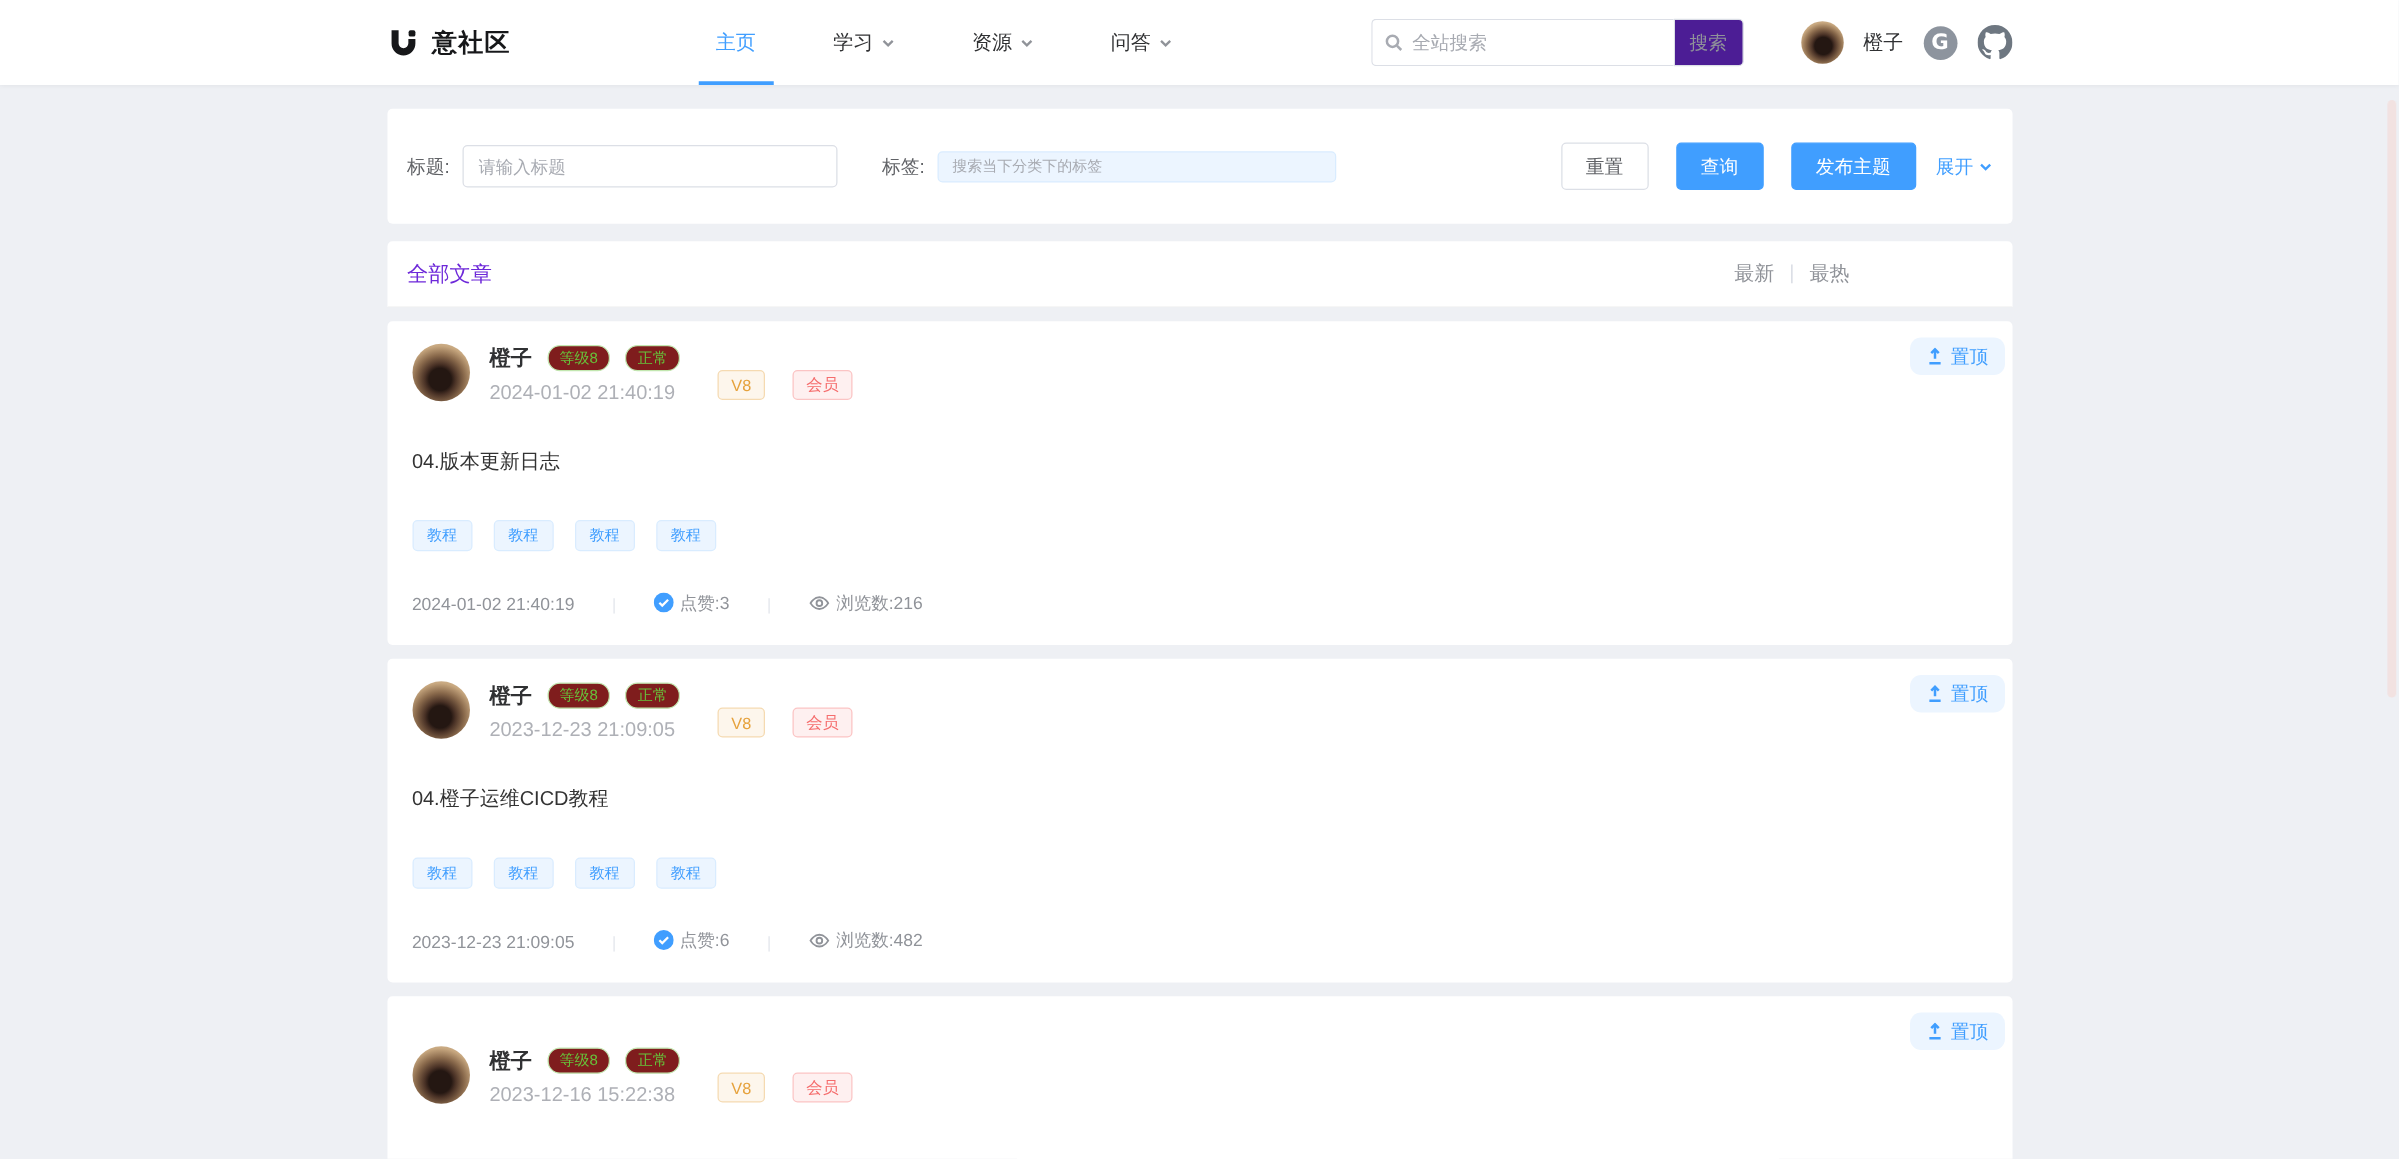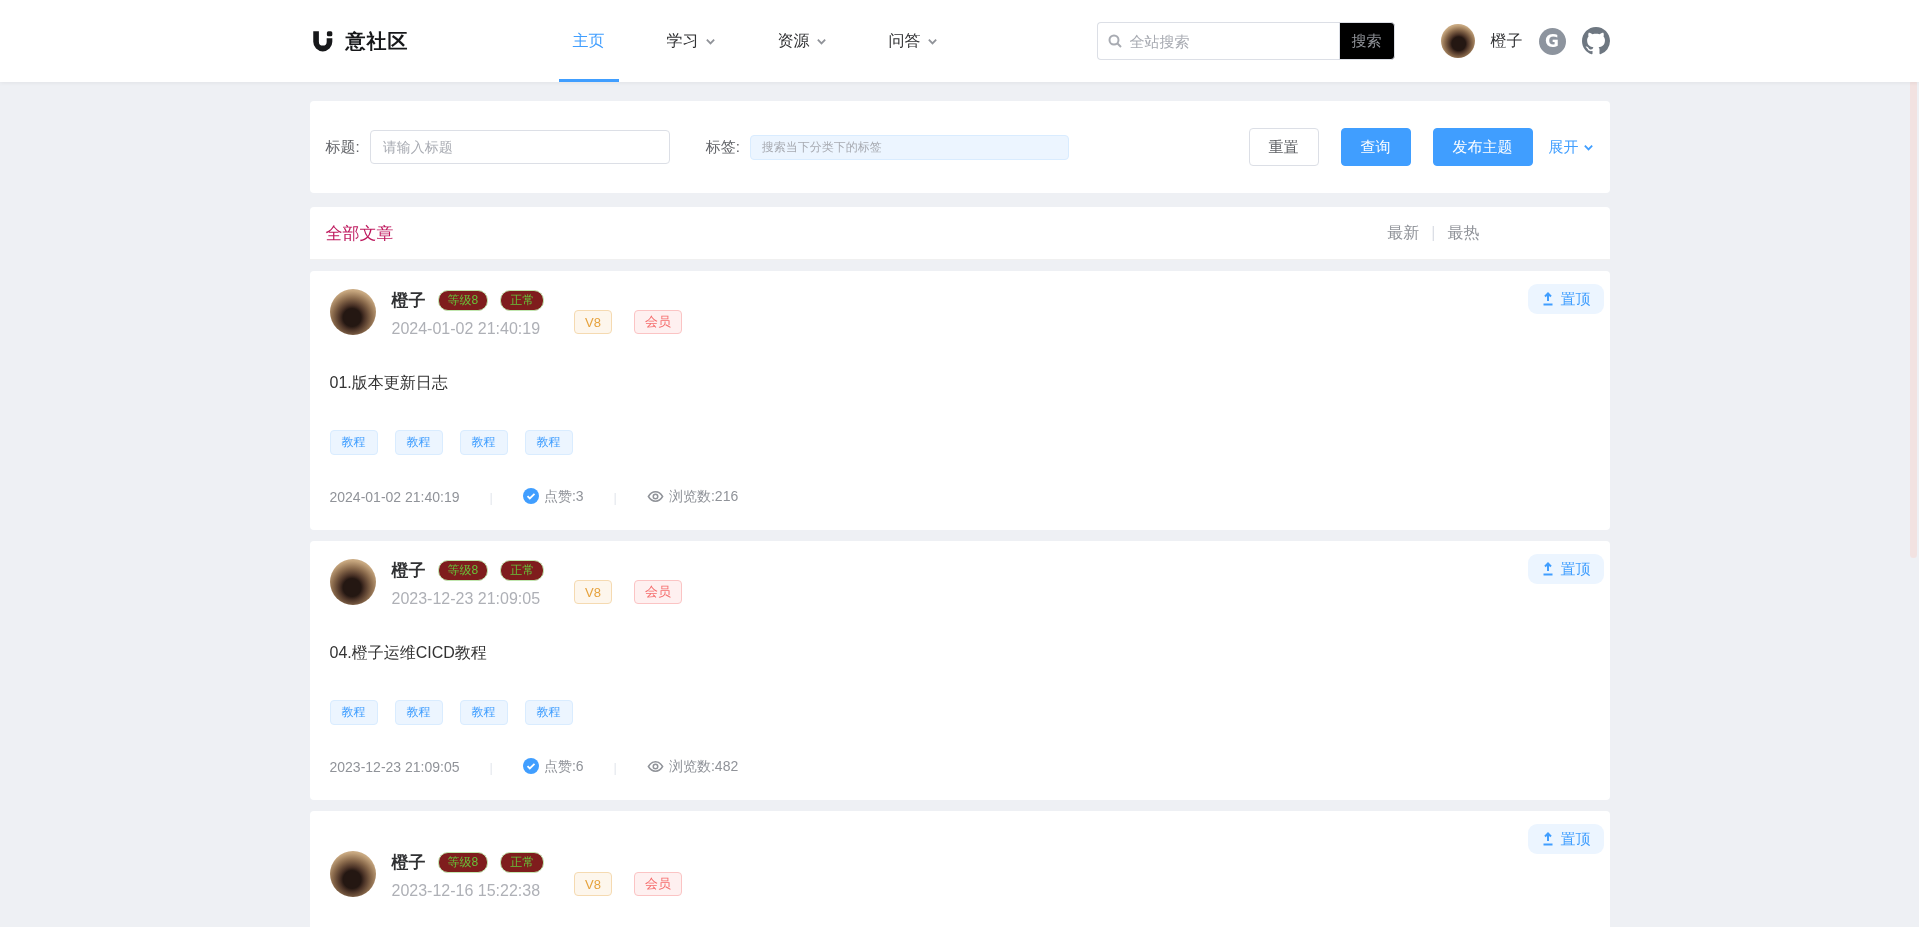--- a/index.html
+++ b/index.html
@@ -5,39 +5,39 @@
   * { margin:0; padding:0; box-sizing:border-box; }
   html,body { width:1919px; height:927px; overflow:hidden; }
   body {
     background:#eef0f4;
     font-family:"Liberation Sans","DejaVu Sans",sans-serif;
     color:#303133;
   }
   .container { width:1300px; margin:0 auto; }
 
   
-  .navbar { background:#fff; height:82px; box-shadow:0 1px 4px rgba(0,0,0,0.06); position:relative; z-index:5; }
+  .navbar { background:#fff; height:68px; box-shadow:0 1px 4px rgba(0,0,0,0.06); position:relative; z-index:5; }
   .navbar-inner { display:flex; align-items:center; height:100%; }
   .logo { display:flex; align-items:center; gap:10px; cursor:pointer; }
   .logo svg { width:26px; height:26px; }
   .logo-text { font-size:20px; font-weight:bold; color:#17181a; letter-spacing:1px; }
   .nav-menu { display:flex; margin-left:150px; height:100%; }
   .nav-item { position:relative; display:flex; align-items:center; gap:6px; padding:0 14px; margin-right:34px;
               font-size:16px; color:#303133; cursor:pointer; }
   .nav-item.active { color:#409eff; }
   .nav-item.active::after { content:""; position:absolute; left:0; right:0; bottom:0; height:3px; background:#409eff; }
   .chev { width:11px; height:11px; stroke:#909399; stroke-width:2; fill:none; }
   .nav-search { margin-left:auto; display:flex; height:38px; width:298px; }
   .nav-search input { flex:1; border:1px solid #dcdfe6; border-right:none; border-radius:4px 0 0 4px;
                       padding:0 10px 0 32px; font-size:15px; color:#606266; outline:none;
                       font-family:inherit; background:#fff; }
   .nav-search input::placeholder { color:#a8abb2; }
   .search-input-wrap { position:relative; flex:1; display:flex; }
   .search-input-wrap svg { position:absolute; left:10px; top:11px; width:16px; height:16px; stroke:#a8abb2; stroke-width:2; fill:none; }
-  .search-btn { width:62px; background:#000000; border:1px solid #dcdfe6; border-radius:0 4px 4px 0;
+  .search-btn { width:62px; background:#4c1d95; border:1px solid #dcdfe6; border-radius:0 4px 4px 0;
                 color:#909399; font-size:15px; cursor:pointer; font-family:inherit; }
   .nav-user { display:flex; align-items:center; margin-left:46px; gap:16px; }
   .avatar-sm { width:34px; height:34px; border-radius:50%; flex:0 0 auto;
     background:radial-gradient(circle at 52% 58%, #241712 0 26%, #4a3226 34%, #8a6a4c 52%, #c7a77f 70%, #d9c4a5 100%); }
   .nav-username { font-size:16px; color:#303133; cursor:pointer; }
   .icon-gitee { width:27px; height:27px; border-radius:50%; background:#8d949e; color:#fff; display:flex;
                 align-items:center; justify-content:center; font-weight:bold; font-size:17px; cursor:pointer;
                 font-family:"DejaVu Sans",sans-serif; }
   .icon-github { width:28px; height:28px; fill:#6e7781; cursor:pointer; }
 
@@ -54,21 +54,21 @@
   .f-actions { margin-left:auto; display:flex; align-items:center; gap:22px; }
   .btn { height:38px; border-radius:4px; font-size:15px; cursor:pointer; font-family:inherit; }
   .btn-plain { background:#fff; border:1px solid #dcdfe6; color:#606266; padding:0 19px; }
   .btn-primary { background:#409eff; border:1px solid #409eff; color:#fff; padding:0 19px; }
   .expand-link { display:flex; align-items:center; gap:4px; color:#409eff; font-size:15px; cursor:pointer; margin-left:-6px;font-family:Liberation Mono, monospace; }
   .expand-link .chev { stroke:#409eff; }
 
   
   .list-header { background:#fff; margin-top:14px; height:53px; border-radius:4px 4px 0 0;
                  display:flex; align-items:center; padding:0 130px 0 16px; border-bottom:1px solid #f0f0f0; }
-  .all-articles { color:#be185d; font-size:17px; cursor:pointer; }
+  .all-articles { color:#6d28d9; font-size:17px; cursor:pointer; }
   .sort-group { margin-left:auto; display:flex; align-items:center; gap:12px; font-size:16px; color:#909399; }
   .sort-item { cursor:pointer; }
   .sort-sep { color:#dcdfe6; }
 
   
   .post-card { background:#fff; border-radius:4px; margin-top:11px; padding:18px 20px 24px 20px; position:relative; }
   .pin-btn { position:absolute; top:13px; right:6px; height:30px; display:flex; align-items:center; gap:6px;
              background:#ecf5ff; color:#409eff; font-size:15px; padding:0 13px; border-radius:9px;
              border:none; cursor:pointer; font-family:inherit; }
   .pin-btn svg { width:14px; height:14px; stroke:#409eff; stroke-width:2; fill:none; }
@@ -205,21 +205,21 @@
         <span class="badge-green">等级8</span>
         <span class="badge-green">正常</span>
       </div>
       <div class="date-row">
         <span class="post-datetime">2024-01-02 21:40:19</span>
         <span class="badge-orange">V8</span>
         <span class="badge-red">会员</span>
       </div>
     </div>
   </div>
-  <div class="post-title">01.版本更新日志</div>
+  <div class="post-title">04.版本更新日志</div>
   <div class="tag-row">
     <span class="tag">教程</span>
     <span class="tag">教程</span>
     <span class="tag">教程</span>
     <span class="tag">教程</span>
   </div>
   <div class="post-footer">
     <span>2024-01-02 21:40:19</span>
     <span class="foot-sep">|</span>
     <span class="like-wrap">

